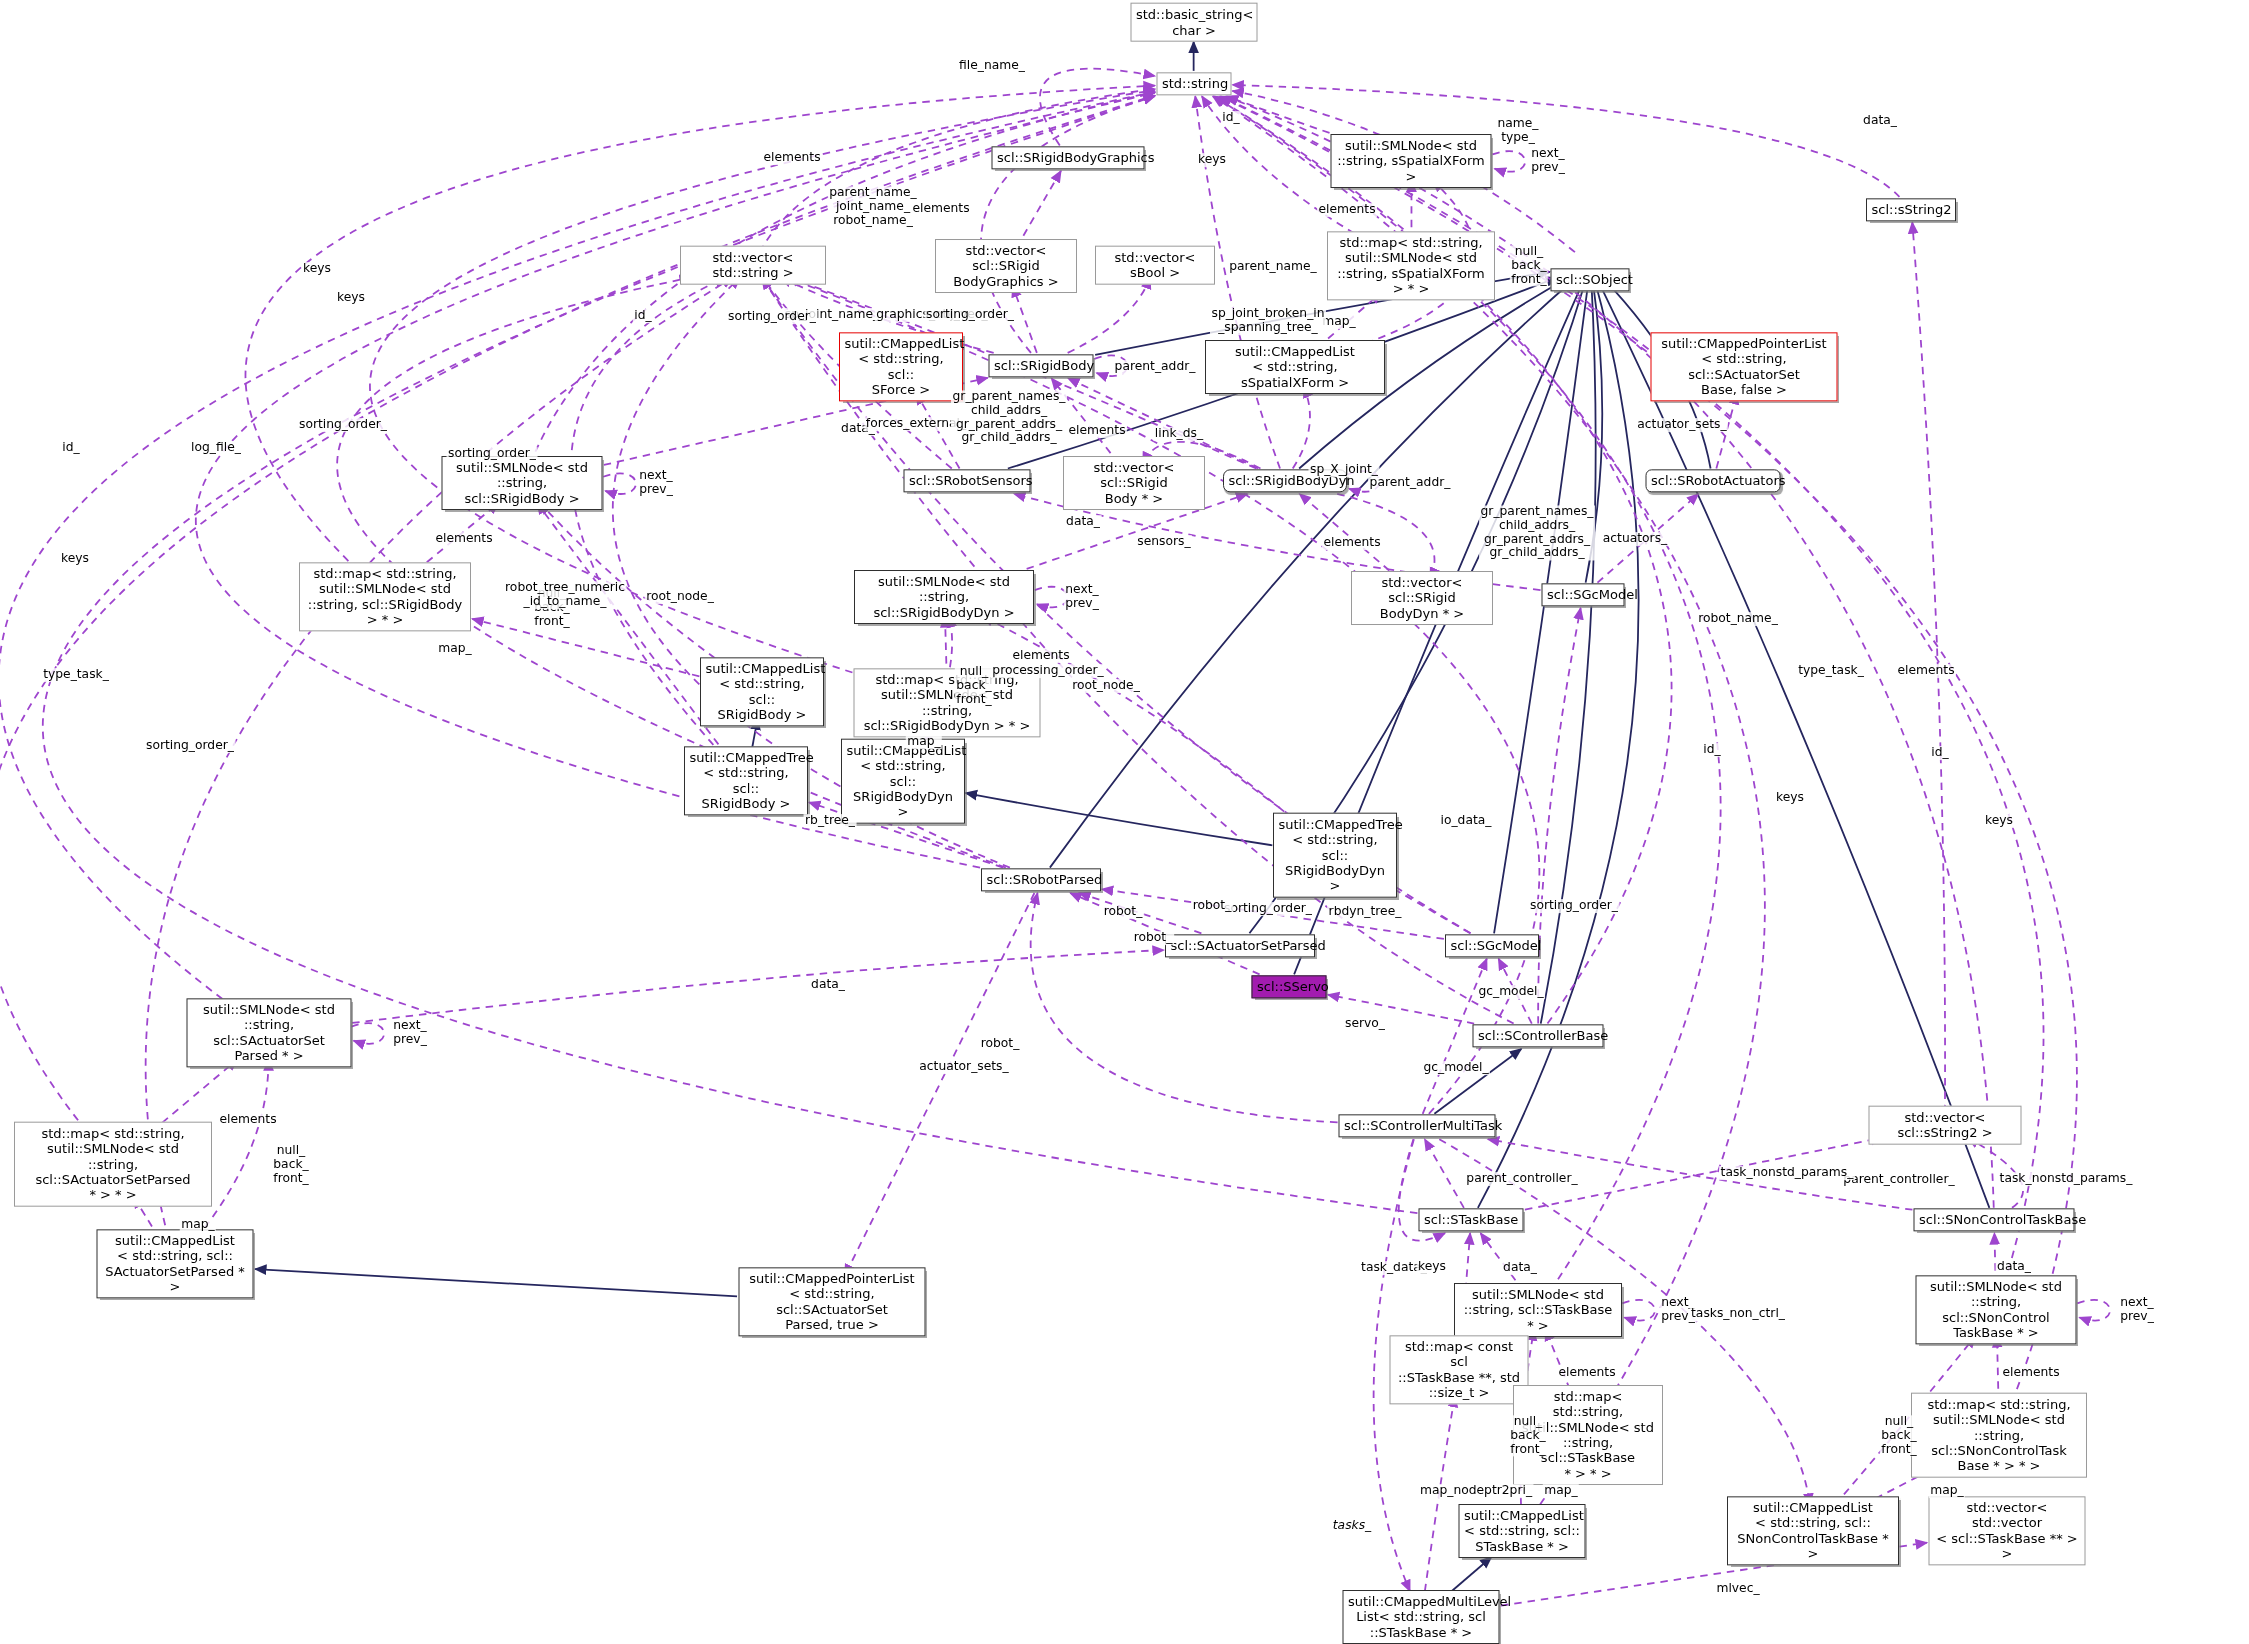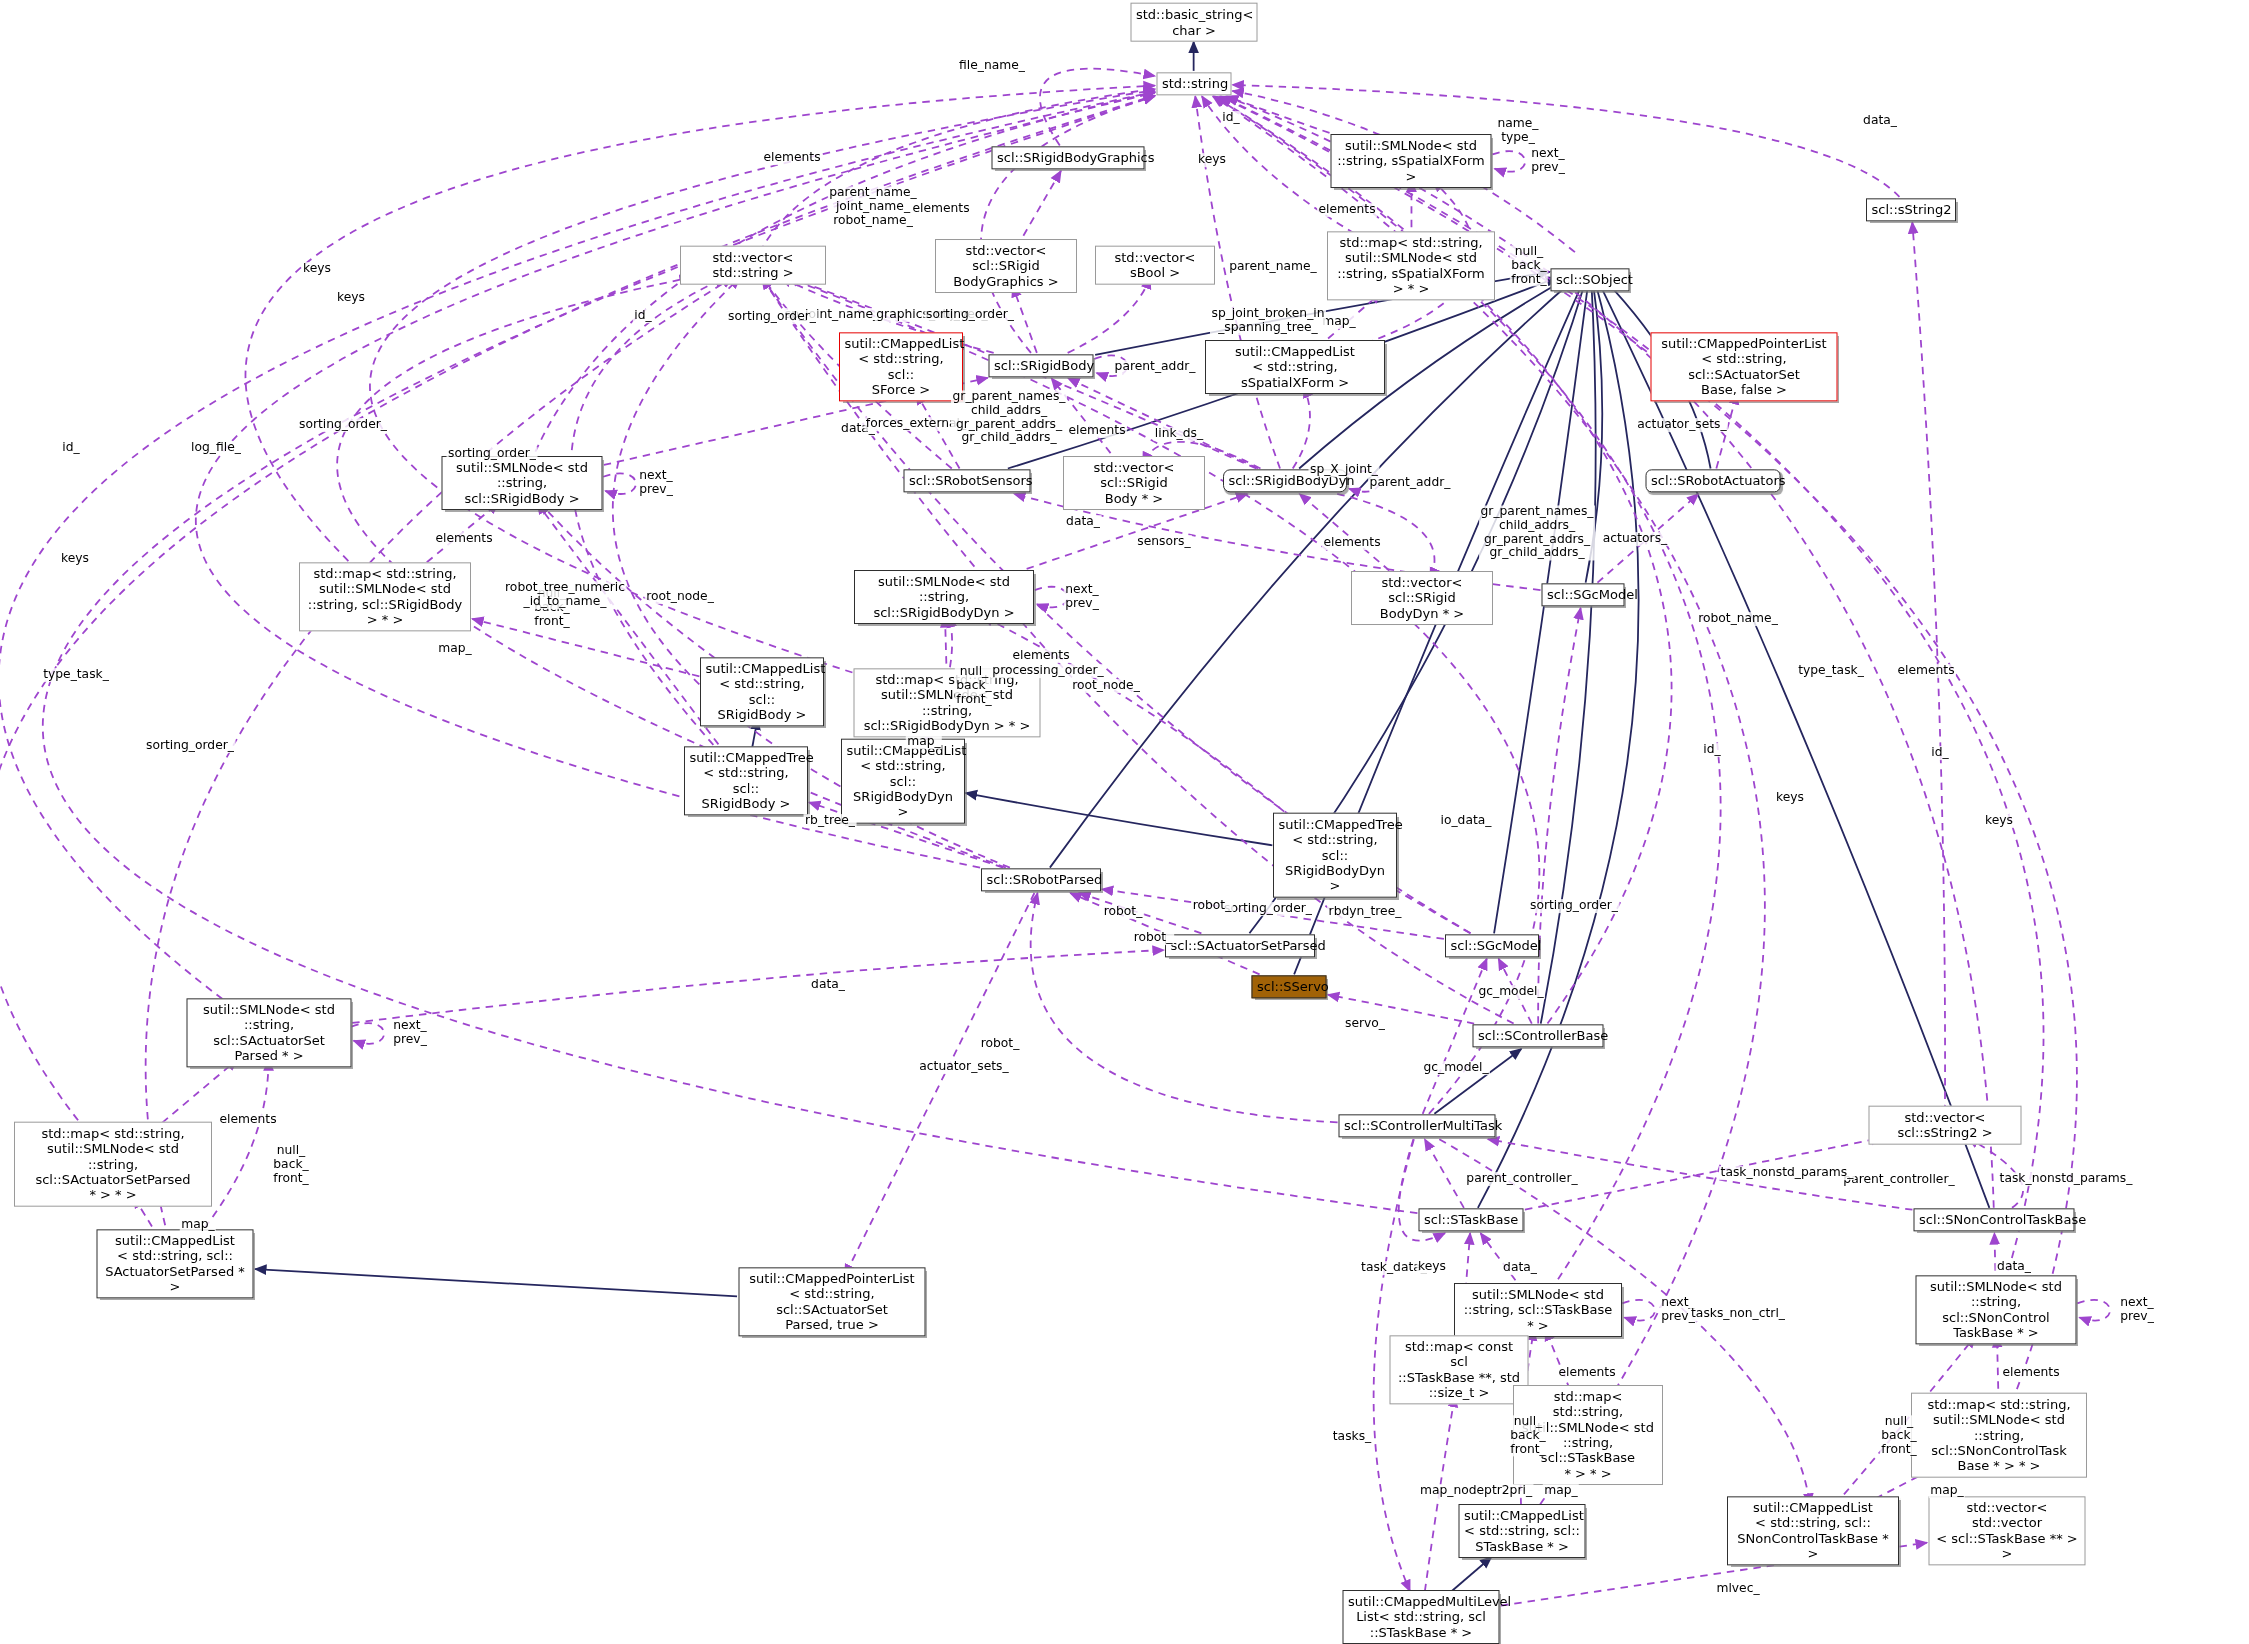--- a/index.html
+++ b/index.html
@@ -6,21 +6,21 @@
   .canvas{position:relative;width:2250px;height:1645px;background:#fff;overflow:hidden;
           font-family:"DejaVu Sans",sans-serif;}
   svg.edges{position:absolute;left:0;top:0;width:2250px;height:1645px;}
   path.use{fill:none;stroke:#9e45ce;stroke-width:2.4;stroke-dasharray:10 8;}
   path.inh{fill:none;stroke:#25265e;stroke-width:2.4;}
   .node{position:absolute;transform:translate(-50%,-50%);background:#ffffff;
         border:1.1px solid #9a9a9a;padding:3px 4.5px;text-align:center;
         font-size:13px;line-height:1.18;color:#000;white-space:pre-line;z-index:2;}
   .node.bold{border:1.3px solid #2f2f2f;box-shadow:1.9px 1.9px 0.7px rgba(110,110,110,.6);}
   .node.red{border:1.5px solid #e60000;box-shadow:1.9px 1.9px 0.7px rgba(110,110,110,.6);}
-  .node.subject{border:1.3px solid #2f2f2f;background:#a16207;box-shadow:1.9px 1.9px 0.7px rgba(110,110,110,.6);}
+  .node.subject{border:1.3px solid #2f2f2f;background:#a21caf;box-shadow:1.9px 1.9px 0.7px rgba(110,110,110,.6);}
   .elabel{position:absolute;transform:translate(-50%,-50%);font-size:12.3px;line-height:1.12;
           color:#000;text-align:center;white-space:pre-line;z-index:3;
           background:rgba(255,255,255,.82);padding:0 1.5px;}
 </style>
 </head>
 <body>
 
 <div class="canvas">
   <svg class="edges" xmlns="http://www.w3.org/2000/svg" viewBox="0 0 3016 2205" width="2250" height="1645">
     <defs>
@@ -231,21 +231,21 @@
     <div class="elabel" style="left: 1520px; top: 1268px;">data_</div>
     <div class="elabel" style="left: 1432px; top: 1267px;">keys</div>
     <div class="elabel" style="left: 1678px; top: 1310px;">next_
 prev_</div>
     <div class="elabel" style="left: 1587px; top: 1373px;">elements</div>
     <div class="elabel" style="left: 1528px; top: 1436px;">null_
 back_
 front_</div>
     <div class="elabel" style="left: 1561px; top: 1491px;">map_</div>
     <div class="elabel" style="left: 1476px; top: 1491px;">map_nodeptr2pri_</div>
-    <div class="elabel" style="left: 1352px; top: 1437px;">tasks_</div>
+    <div class="elabel" style="left: 1352px; top: 1526px; font-style: italic;">tasks_</div>
     <div class="elabel" style="left: 1738px; top: 1314px;">tasks_non_ctrl_</div>
     <div class="elabel" style="left: 2014px; top: 1267px;">data_</div>
     <div class="elabel" style="left: 2137px; top: 1310px;">next_
 prev_</div>
     <div class="elabel" style="left: 2031px; top: 1373px;">elements</div>
     <div class="elabel" style="left: 1899px; top: 1436px;">null_
 back_
 front_</div>
     <div class="elabel" style="left: 1947px; top: 1491px;">map_</div>
     <div class="elabel" style="left: 1738px; top: 1589px;">mlvec_</div>

